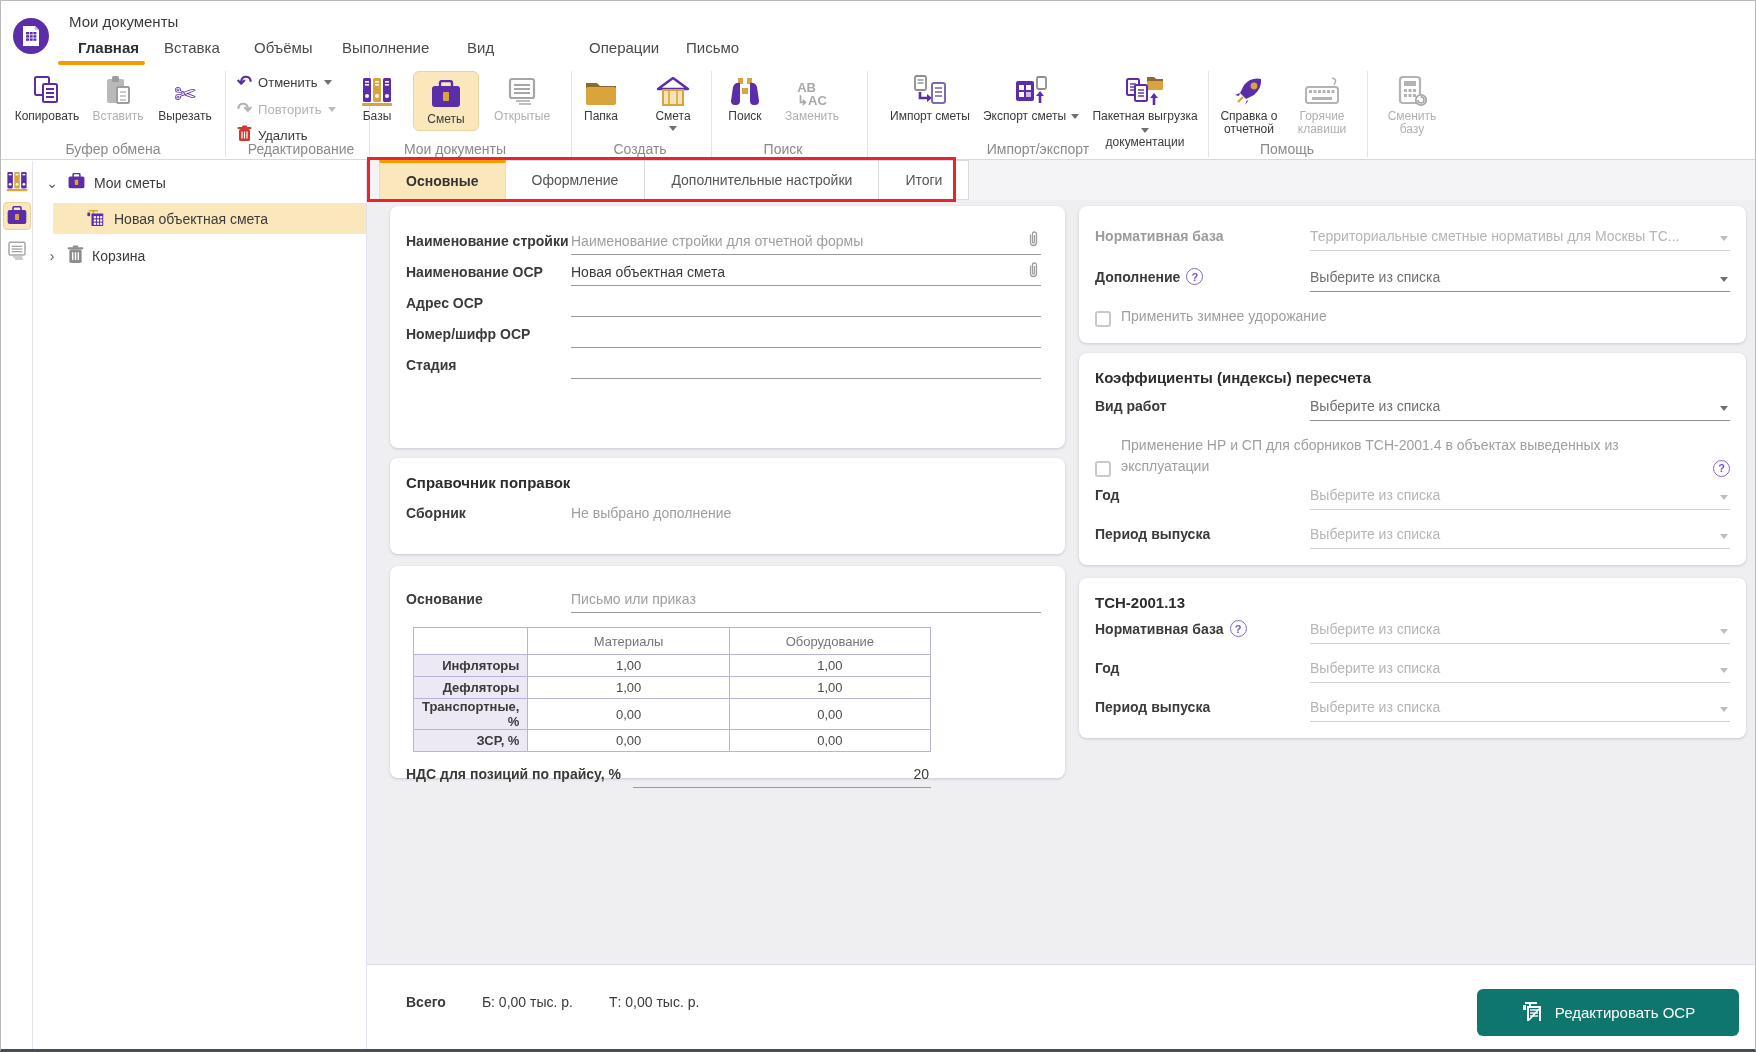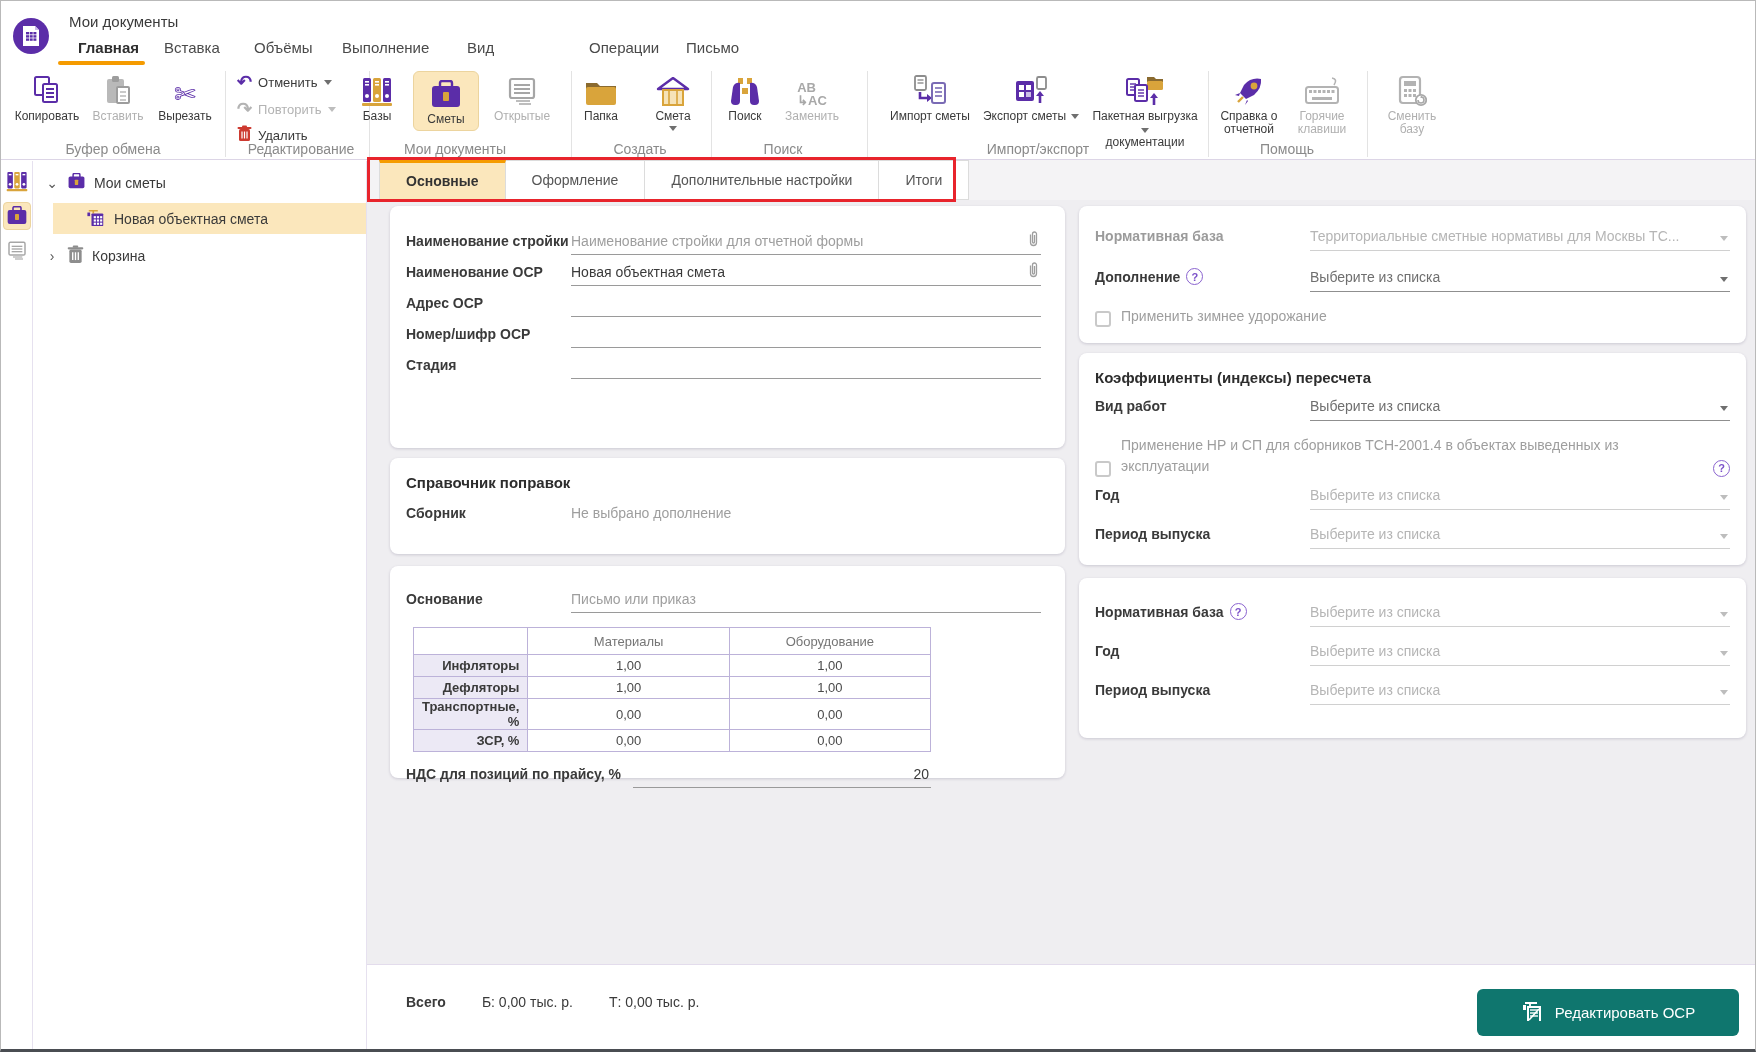--- a/index.html
+++ b/index.html
@@ -682,20 +682,21 @@
         <div class="drow">
           <div class="dlabel">Период выпуска</div>
           <div class="dvalue dim">
             <span>Выберите из списка</span>
             <span class="arrow tri-down light"></span>
           </div>
         </div>
       </div>
 
       <div class="card" style="left:712px; top:378px; width:667px; height:160px; padding:16px;">
+        <div class="card-h">ТСН-2001.13</div>
         <div class="drow" style="margin-top:8px;">
           <div class="dlabel">
             <span>Нормативная база</span>
             <span class="helpdot">?</span>
           </div>
           <div class="dvalue dim">
             <span>Выберите из списка</span>
             <span class="arrow tri-down light"></span>
           </div>
         </div>

